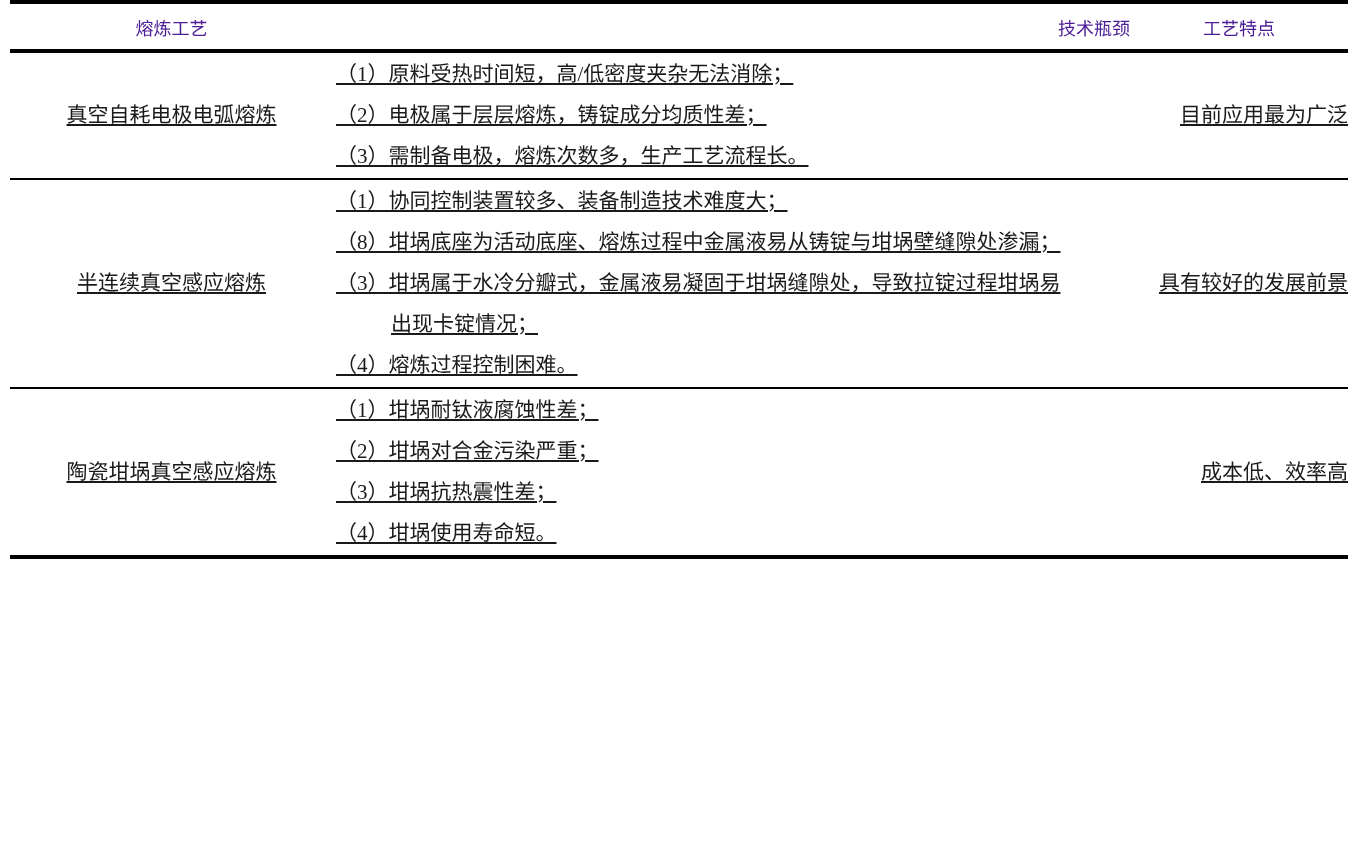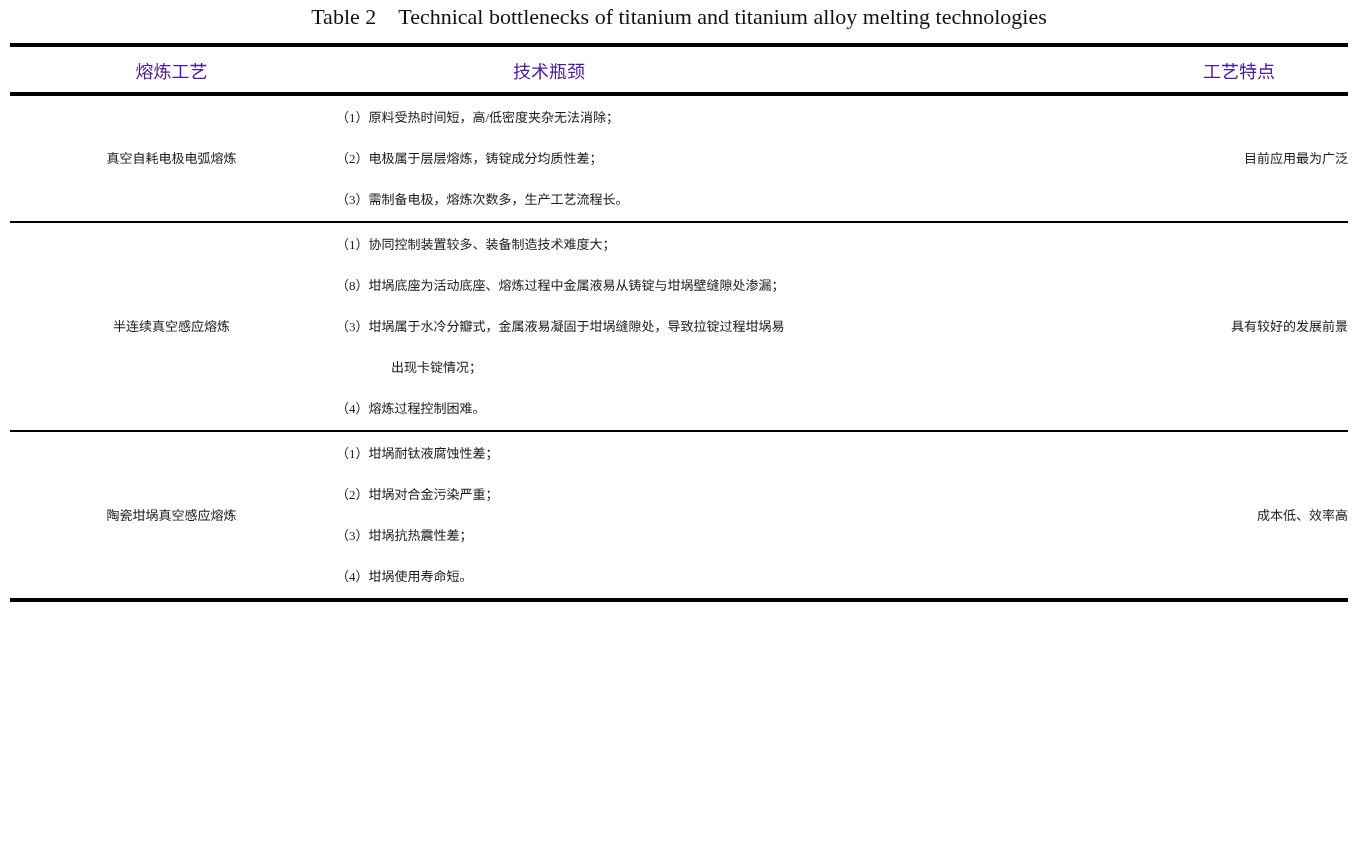--- a/index.html
+++ b/index.html
@@ -46,29 +46,30 @@
   thead th {
     border-bottom: 4px solid #000000;
     height: 45px;
     font-weight: normal;
     font-size: 18px;
     vertical-align: middle;
     padding: 0;
     color: #4c1d95;
   }
   th.h-process { text-align: center; }
-  th.h-bottlenecks { text-align: left; padding-left: 180px; }
+  th.h-bottlenecks { text-align: right; padding-left: 180px; }
   th.h-features { text-align: center; }
   tbody tr { border-top: 2px solid #000000; }
   tbody td {
     vertical-align: middle;
-    font-size: 13px;
+    font-size: 21px;
     line-height: 41px;
     padding: 1px 0;
     color: #1a1a1a;
+    text-decoration: underline;
   }
   td.col-process {
     text-align: center;
     white-space: pre-line;
   }
   td.col-bottlenecks {
     padding-left: 3px;
     padding-right: 10px;
   }
   td.col-bottlenecks .item {
@@ -78,21 +79,20 @@
   }
   td.col-features {
     text-align: right;
     white-space: pre-line;
   }
 </style>
 </head>
 <body>
 
 <div class="doc">
-  <div class="title-en">Table 2 Technical bottlenecks of titanium and titanium alloy melting technologies</div>
 
   <table class="bottleneck-table">
     <colgroup>
       <col style="width:323px">
       <col style="width:797px">
       <col style="width:218px">
     </colgroup>
     <thead>
       <tr>
         <th class="h-process">熔炼工艺</th>

